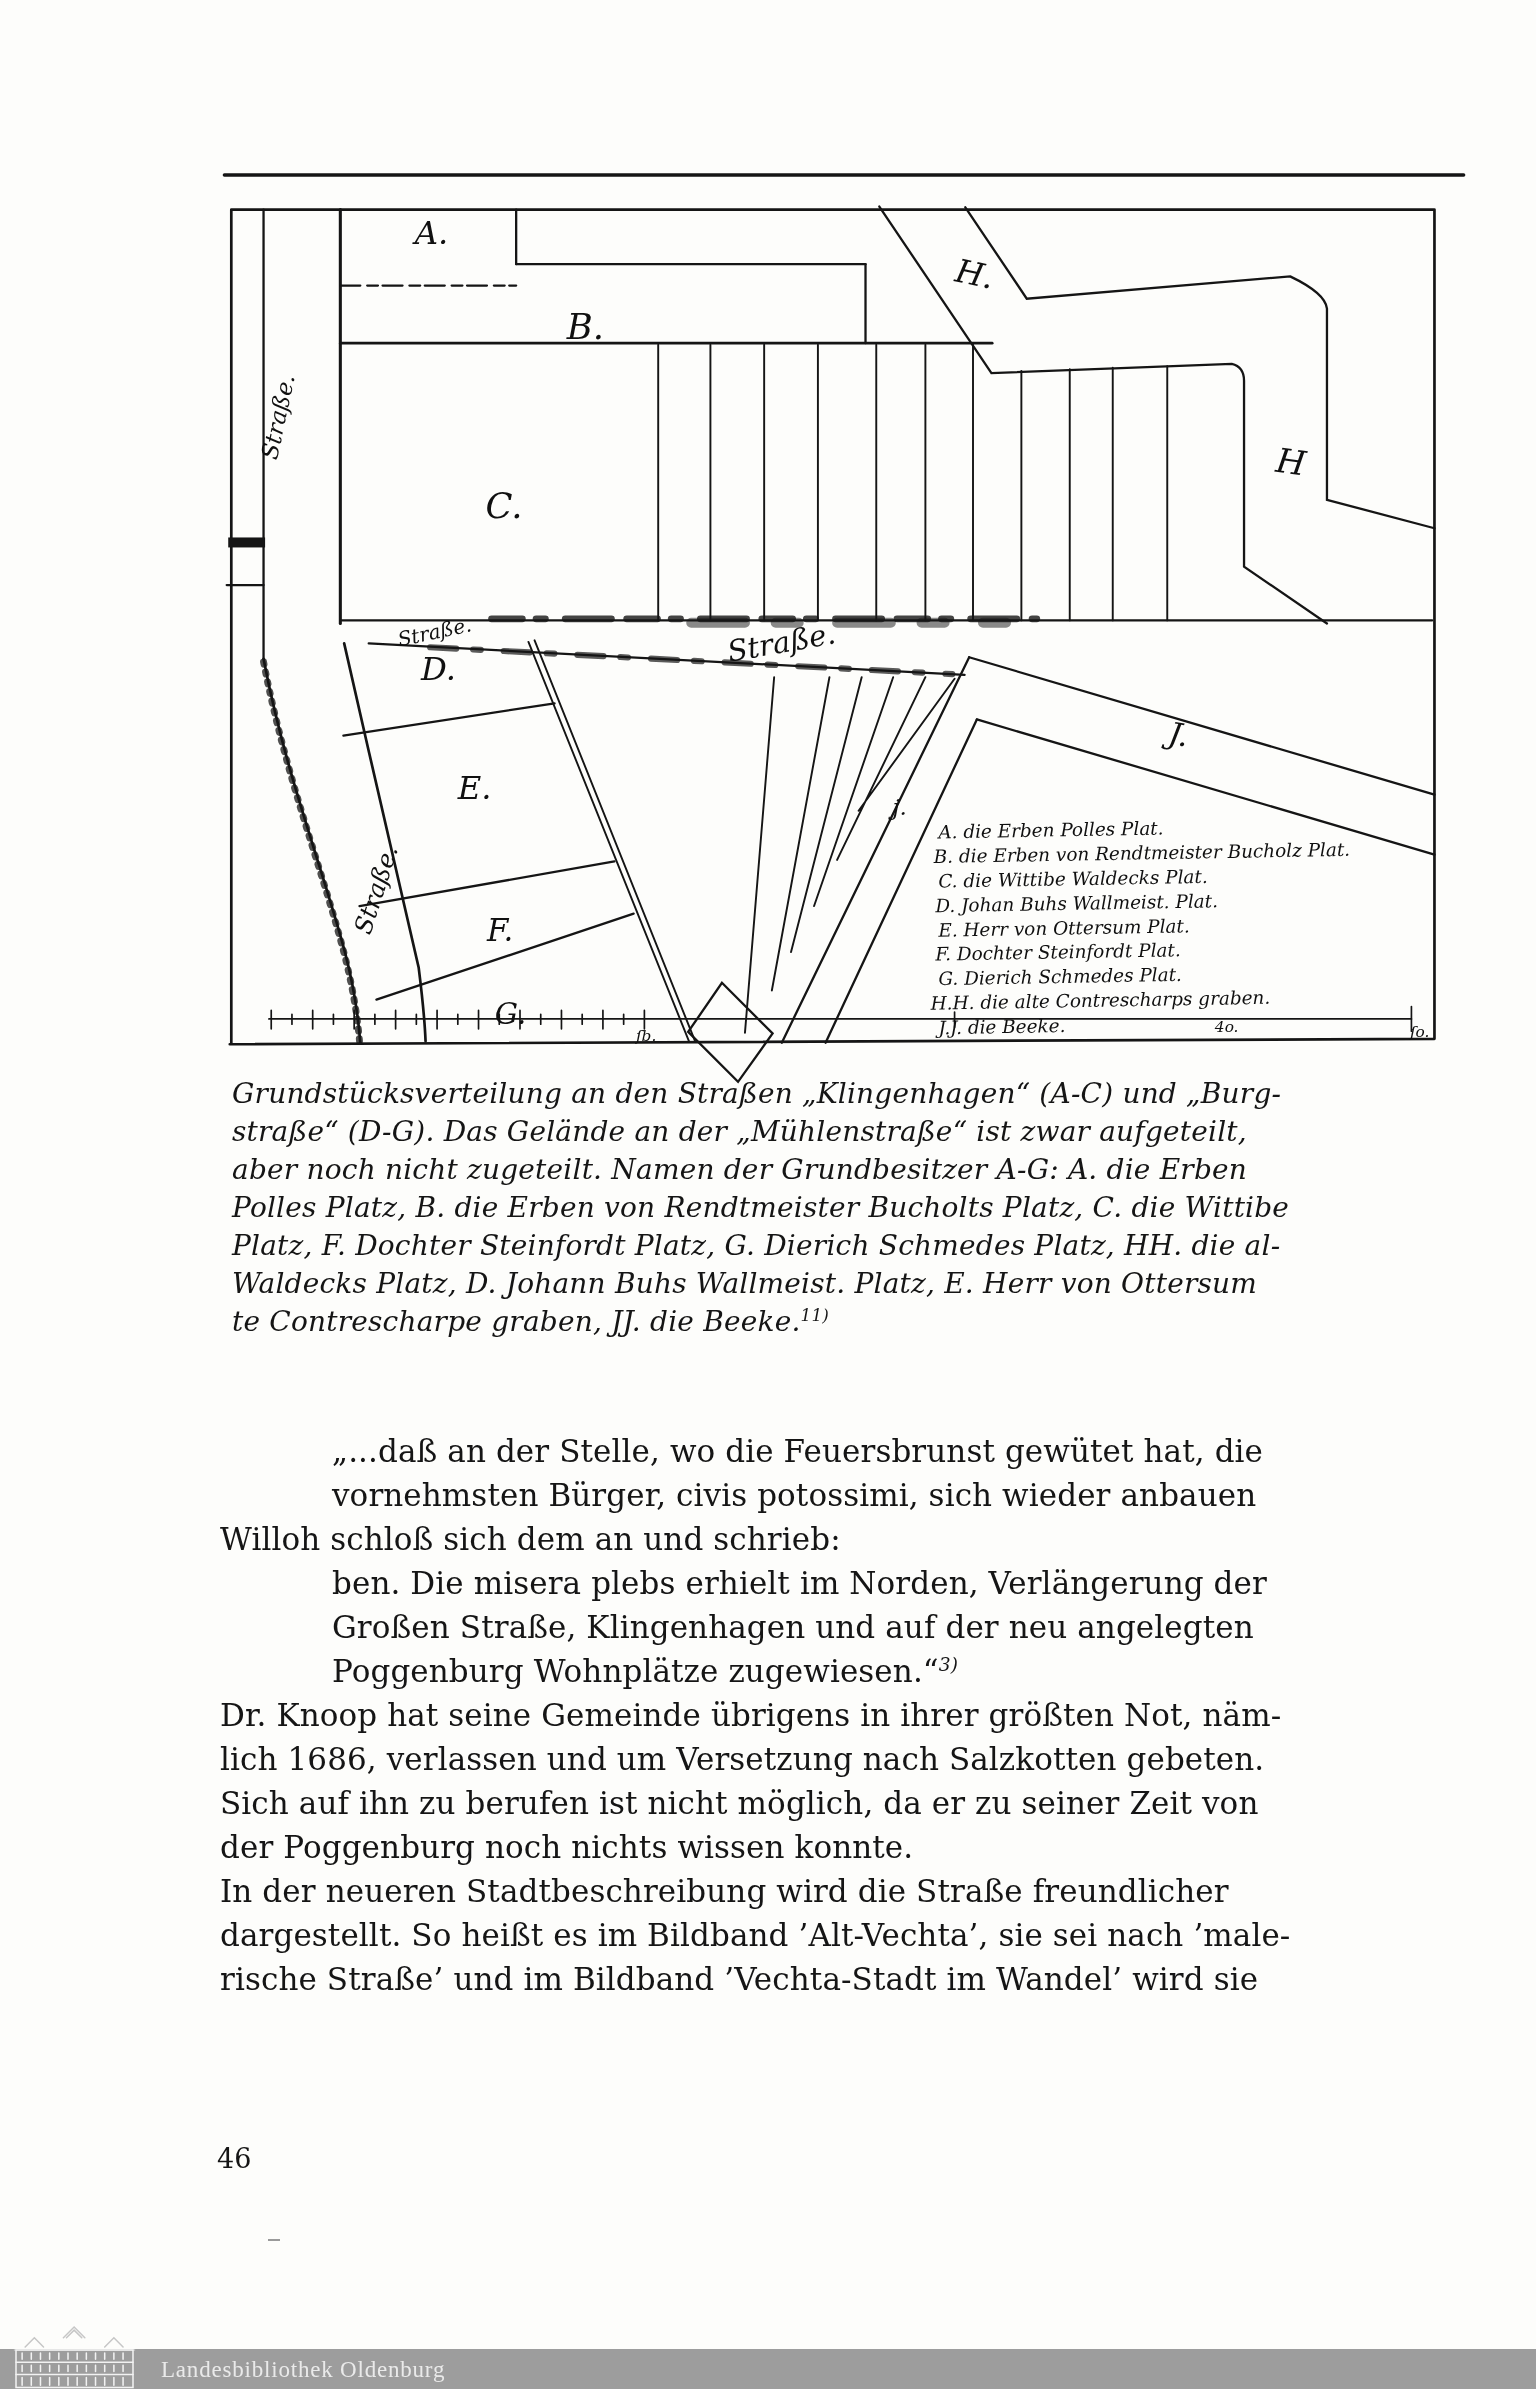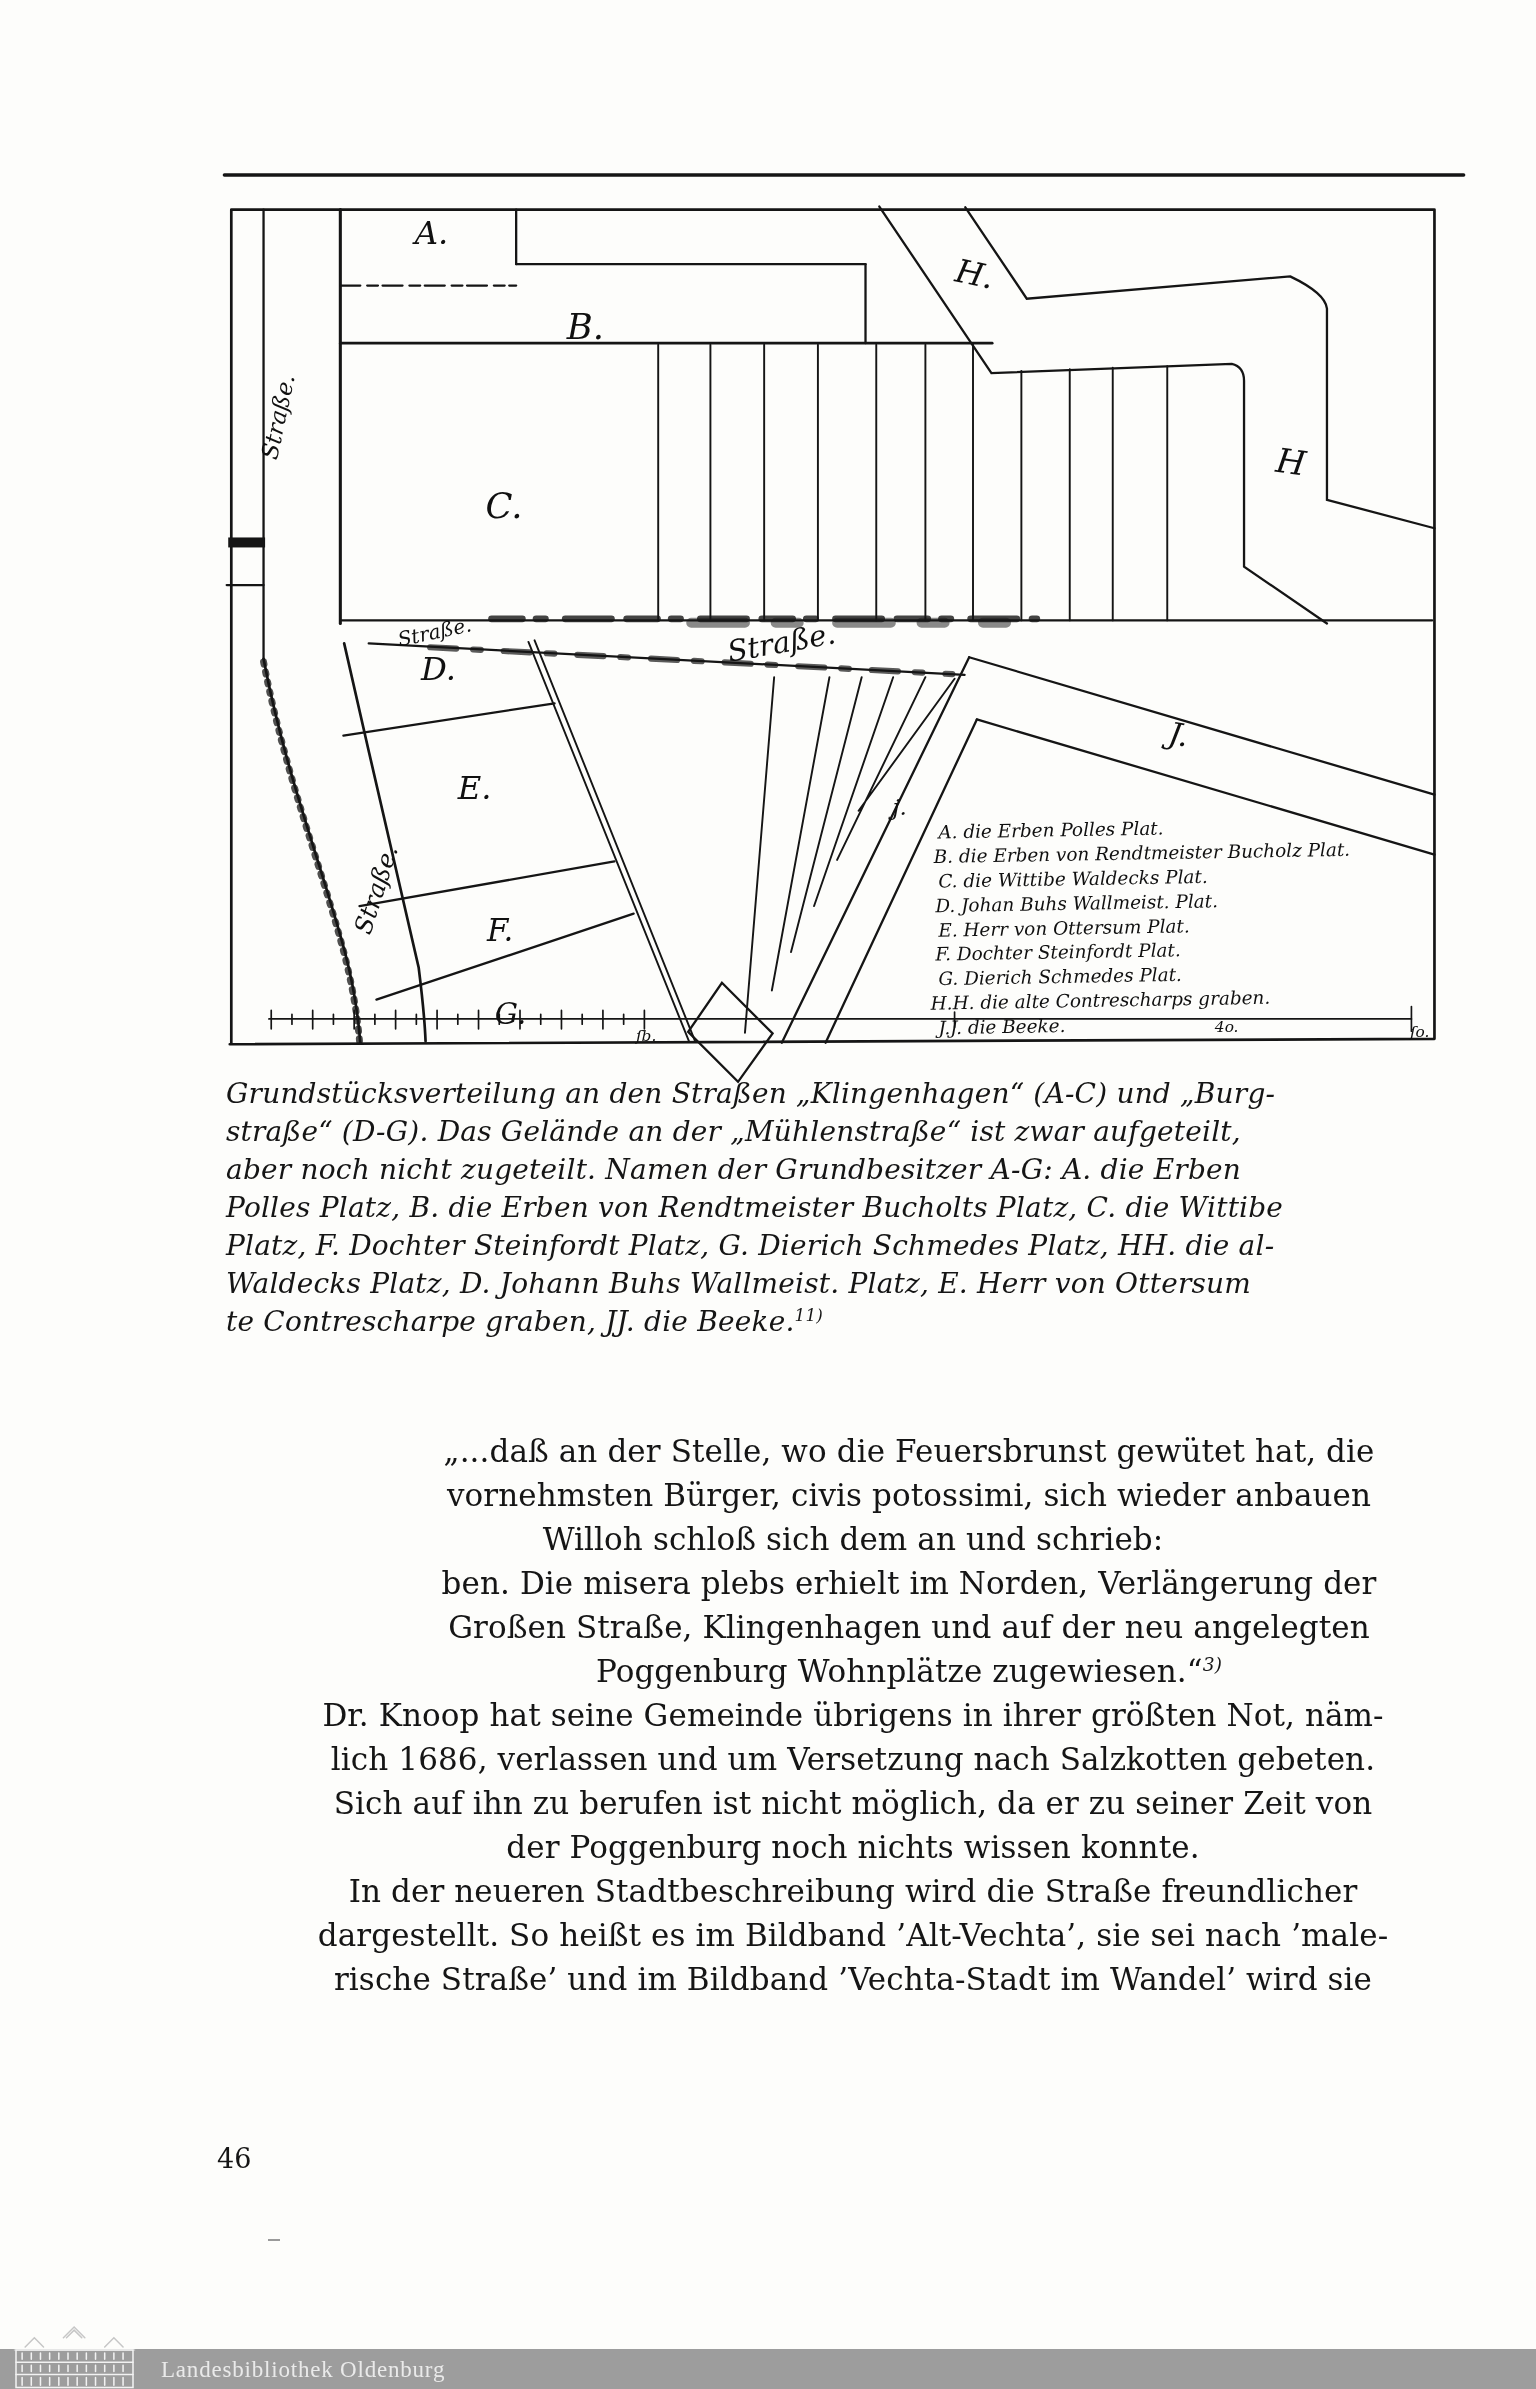--- a/index.html
+++ b/index.html
@@ -4,26 +4,26 @@
 <style>
   html,body{margin:0;padding:0;background:#777;}
   .page{
     position:relative;width:1536px;height:2389px;margin:0 auto;
     background:#fdfdfb;color:#151515;overflow:hidden;
     font-family:"DejaVu Serif","Liberation Serif",serif;
   }
   svg text{font-family:"DejaVu Serif","Liberation Serif",serif;}
   .map-script{font-style:italic;fill:#101010;}
   .caption{
-    position:absolute;left:226px;top:1075px;width:1252px;
+    position:absolute;left:232px;top:1075px;width:1252px;
     font-style:italic;font-size:28px;line-height:38px;letter-spacing:0.2px;
   }
   .bodytext{
     position:absolute;left:220px;top:1429px;width:1266px;
-    font-size:31px;line-height:44px;letter-spacing:0.1px;text-align:center;
+    font-size:31px;line-height:44px;letter-spacing:0.1px;
   }
   .bodytext .q{padding-left:112px;}
   .sup{font-size:60%;vertical-align:super;line-height:0;font-style:italic;}
   .pagenum{position:absolute;left:217px;top:2143px;font-size:27px;}
   .stray-dash{position:absolute;left:268px;top:2239px;width:12.3px;height:2.3px;background:#9a9a9a;}
   .footer-bar{position:absolute;left:0;top:2349px;width:1536px;height:41px;background:#9d9d9d;}
   .lib-name{
     position:absolute;left:161px;top:2357px;font-size:23px;color:#eaeaea;
     font-family:"Liberation Serif","DejaVu Serif",serif;letter-spacing:0.8px;
   }

